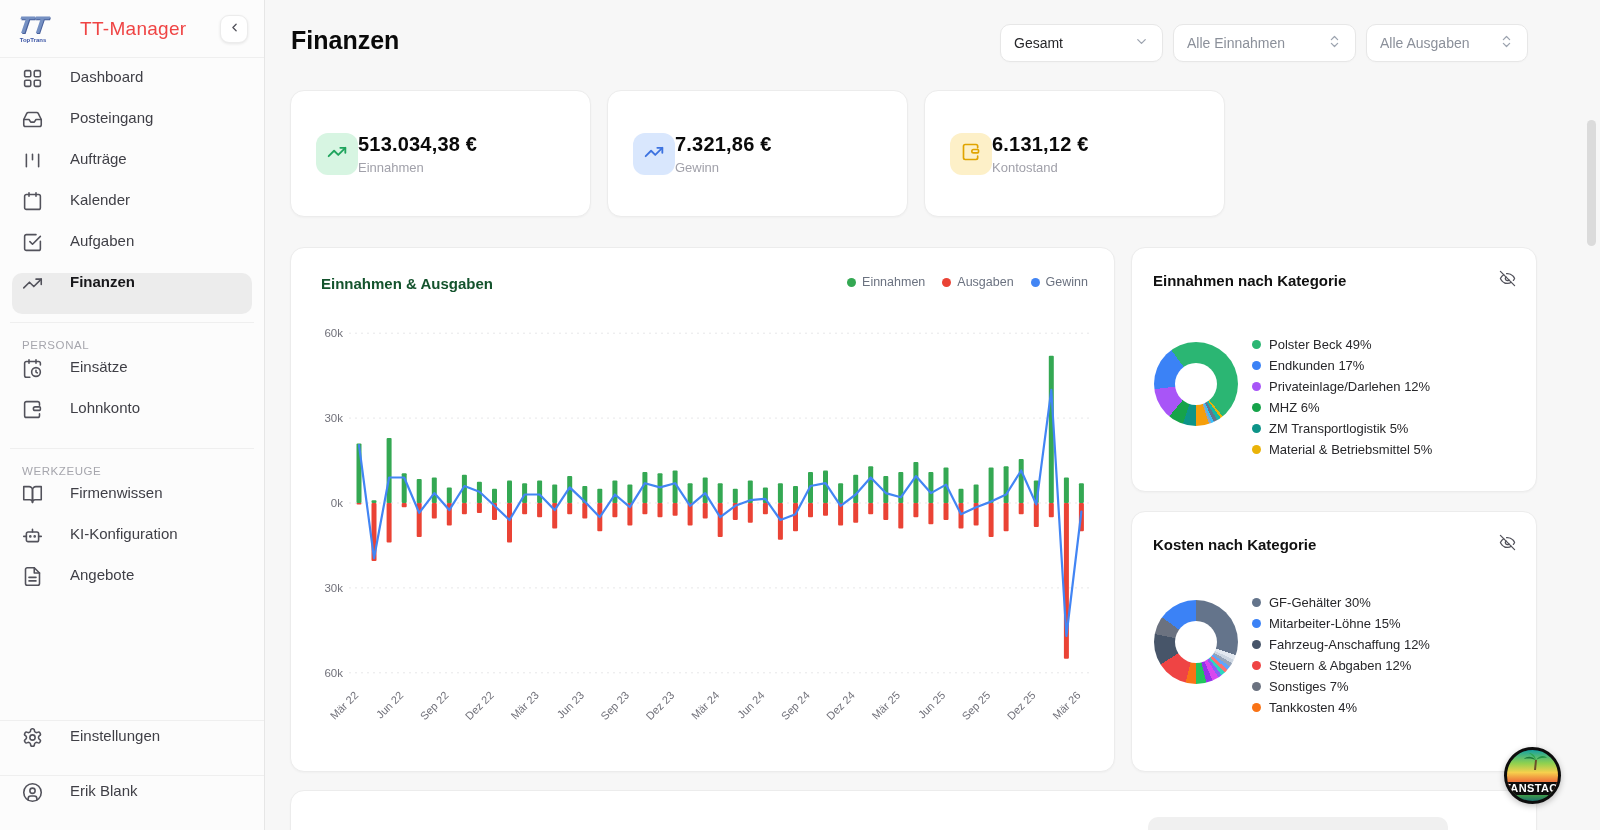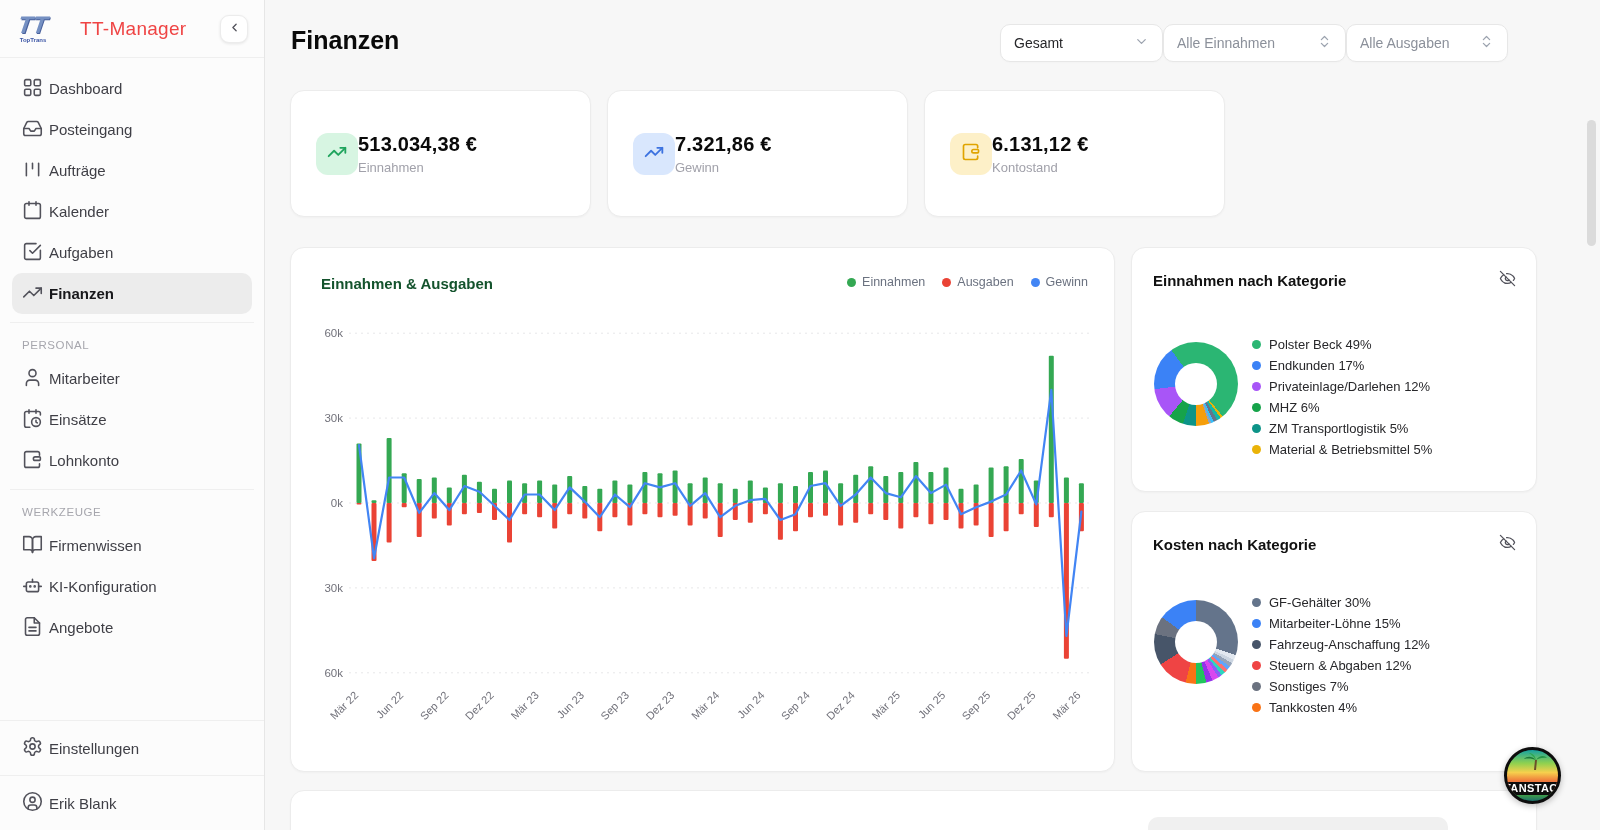--- a/index.html
+++ b/index.html
@@ -13,34 +13,34 @@
                border-bottom:1px solid #efefef; position:relative; }
   .logo { display:flex; flex-direction:column; align-items:center; width:38px; }
   .logo-tt { font-style:italic; font-weight:800; font-size:24px; color:#7590c2; line-height:0.9;
              transform:skewX(-8deg); text-shadow:1px 1px 0 #49619c; }
   .logo-sub { font-size:6px; color:#3b55a5; font-weight:700; margin-top:1px; }
   .brand-title { font-size:19px; font-weight:400; color:#ef4444; margin-left:28px; letter-spacing:.3px; }
   .collapse-btn { position:absolute; right:16px; top:15px; width:28px; height:28px; background:#fff;
                   border:1px solid #ececec; border-radius:9px; box-shadow:0 1px 3px rgba(0,0,0,.09);
                   display:flex; align-items:center; justify-content:center; color:#52525b; cursor:pointer; }
   .nav-scroll { flex:1 1 auto; padding:10px 12px 0 12px; overflow:hidden; }
-  .nav-item { display:flex; align-items:center; gap:6px; height:41px; padding:0 10px;
+  .nav-item { display:flex; gap:27px; height:41px; padding:0 10px;
               border-radius:10px; color:#3f3f46; font-size:15px; cursor:pointer; }
   .nav-item svg { width:21px; height:21px; color:#52525b; flex:0 0 21px; }
   .nav-item.active { background:#ececec; color:#18181b; font-weight:600; }
   .nav-divider { border-top:1px solid #efefef; margin:8px -2px; }
   .section-label { font-size:11.5px; color:#a6a6ad; letter-spacing:.05em; padding:8px 10px 7px 10px; }
   .sidebar-bottom { flex:0 0 auto; }
   .bottom-row { border-top:1px solid #efefef; padding:6px 12px; }
   .bottom-row .nav-item { height:42px; }
 
   
   .main { position:absolute; left:266px; top:0; right:0; bottom:0; }
   .page-title { position:absolute; left:25px; top:26px; font-size:25px; font-weight:800; color:#0a0a0a; }
-  .filters { position:absolute; left:734px; top:24px; display:flex; }
+  .filters { position:absolute; left:734px; top:24px; display:flex; gap:10px; }
   .filter { height:38px; background:#fff; border:1px solid #e7e7e7; border-radius:10px;
             display:flex; align-items:center; justify-content:space-between; padding:0 13px;
             font-size:14px; cursor:pointer; box-shadow:0 1px 2px rgba(0,0,0,.02); }
   .filter.f1 { width:163px; color:#27272a; }
   .filter.f2 { width:183px; color:#8b909a; }
   .filter.f3 { width:162px; color:#8b909a; }
   .filter svg { width:15px; height:15px; color:#9ca3af; flex:0 0 15px; }
 
   .card { background:#fff; border:1px solid #ececec; border-radius:14px; box-shadow:0 1px 2px rgba(0,0,0,.03); }
 
@@ -156,27 +156,20 @@
       <span><svg viewBox="0 0 24 24" fill="none" stroke="currentColor" stroke-width="1.8" stroke-linecap="round" stroke-linejoin="round">
             <polyline points="22 7 13.5 15.5 8.5 10.5 2 17"></polyline>
             <polyline points="16 7 22 7 22 13"></polyline>
           </svg></span>
       <span>Finanzen</span>
     </div>
 
     <div class="nav-divider"></div>
     <div class="section-label">PERSONAL</div>
 
-    <div class="nav-item">
-      <span><svg viewBox="0 0 24 24" fill="none" stroke="currentColor" stroke-width="1.8" stroke-linecap="round" stroke-linejoin="round">
-            <path d="M19 21v-2a4 4 0 0 0-4-4H9a4 4 0 0 0-4 4v2"></path>
-            <circle cx="12" cy="7" r="4"></circle>
-          </svg></span>
-      <span>Mitarbeiter</span>
-    </div>
     <div class="nav-item">
       <span><svg viewBox="0 0 24 24" fill="none" stroke="currentColor" stroke-width="1.8" stroke-linecap="round" stroke-linejoin="round">
             <path d="M21 8V6a2 2 0 0 0-2-2H5a2 2 0 0 0-2 2v14a2 2 0 0 0 2 2h4"></path>
             <line x1="16" y1="2" x2="16" y2="6"></line>
             <line x1="8" y1="2" x2="8" y2="6"></line>
             <circle cx="16" cy="16" r="5"></circle>
             <path d="M16 14v2l1.5 1"></path>
           </svg></span>
       <span>Einsätze</span>
     </div>

